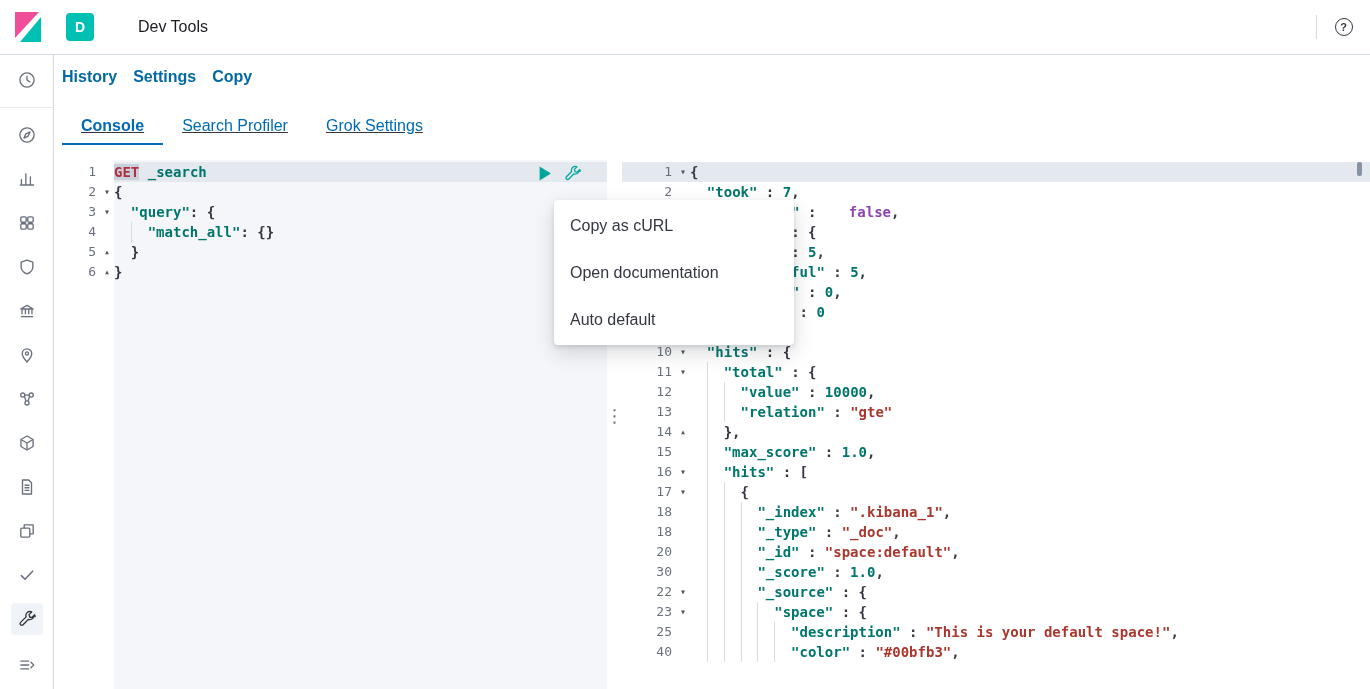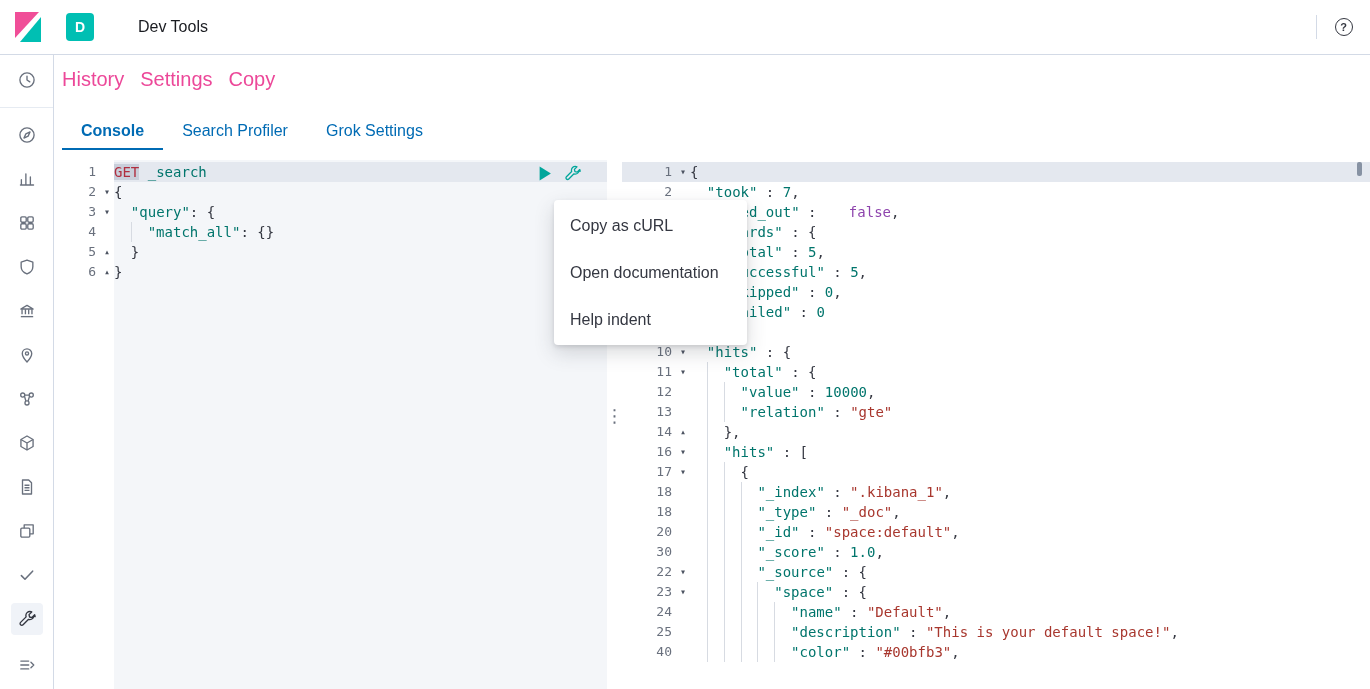--- a/index.html
+++ b/index.html
@@ -28,58 +28,58 @@
             display:flex;align-items:center;justify-content:center;margin-bottom:12px;cursor:pointer;}
   .side-btn.clock{margin-top:9px;margin-bottom:11px;}
   .side-sep{align-self:stretch;height:1px;background:#E6EBF2;margin-bottom:11px;}
   .side-btn.active{background:#F0F3F8;}
   .side-btn.collapse{margin-top:auto;margin-bottom:8px;}
   .side-btn svg{display:block;}
 
   
   .main{position:absolute;top:55px;left:55px;right:0;bottom:0;}
   .links{display:flex;gap:16px;padding:13px 0 0 7px;}
-  .nav-link{color:#ec4899;font-size:20px;font-weight:400;text-decoration:none;}
-  .tabs{display:flex;margin:22px 0 0 7px;}
+  .nav-link{color:#0369a1;font-size:16px;font-weight:700;text-decoration:none;}
+  .tabs{display:flex;margin:22px 0 0 7px;text-decoration:underline;}
   .tab{height:37px;display:flex;align-items:center;padding:0 19px;font-size:16px;color:#006BB4;
        font-weight:500;cursor:pointer;border-bottom:2px solid transparent;box-sizing:border-box;}
   .tab.active{font-weight:700;border-bottom-color:#006BB4;}
 
   
   .console{position:absolute;top:105px;left:7px;right:0;bottom:0;}
   .panel{position:absolute;top:0;bottom:0;padding-top:2px;box-sizing:border-box;overflow:hidden;}
   .request{left:0;width:545px;background:linear-gradient(to right,#fff 52px,#F4F6F9 52px);}
   .response{left:560px;right:0;background:#fff;}
 
   .cl{display:flex;height:20px;line-height:20px;font-family:"DejaVu Sans Mono",monospace;font-size:14px;}
   .ln{position:relative;flex:none;box-sizing:border-box;color:#69707D;text-align:right;font-size:13px;}
   .request .ln{width:52px;padding-right:18px;background:#fff;}
   .response .ln{width:68px;padding-right:18px;}
   .fold{position:absolute;right:4px;top:0;font-style:normal;font-size:10px;line-height:20px;color:#4C5361;}
-  .code{flex:1;white-space:pre;color:#343741;}
+  .code{flex:1;white-space:pre;color:#343741;font-weight:bold;}
   .request .cl.act .code{background:#E4E8EF;}
   .response .cl.act{background:#E4E8EF;}
   .sp{display:inline-block;width:2ch;height:20px;vertical-align:top;box-sizing:border-box;}
   .guide{border-left:1px solid #D7DBE2;}
   .m{color:#B02E3F;}
   .sel{background:#C9CFDB;}
   .u,.k,.n{color:#00756C;}
   .s{color:#A8372E;}
   .b{color:#8E44AD;margin-left:24px;}
   .p{color:#343741;}
 
   .req-actions{position:absolute;top:5px;left:476px;display:flex;gap:12px;align-items:center;z-index:5;}
   .icon-btn{background:none;border:none;padding:0;cursor:pointer;display:flex;}
 
   .resizer{position:absolute;left:545px;width:15px;top:0;bottom:0;cursor:col-resize;display:flex;justify-content:center;}
   .dots{position:absolute;top:248px;color:#69707D;font-size:18px;line-height:16px;}
 
   .vthumb{position:absolute;top:2px;right:8px;width:5px;height:14px;background:#8792A3;border-radius:2px;cursor:pointer;}
 
-  .menu{position:absolute;left:492px;top:40px;width:193px;background:#fff;border-radius:4px;padding:2px 0;
+  .menu{position:absolute;left:492px;top:40px;width:240px;background:#fff;border-radius:4px;padding:2px 0;
         box-shadow:0 2px 4px rgba(52,55,65,.15),0 8px 20px rgba(52,55,65,.18);z-index:15;}
   .menu-item{padding:13px 16px;font-size:16px;line-height:21px;color:#343741;cursor:pointer;}
 </style>
 </head>
 <body>
 
 <header class="topbar">
   <div class="logo">
     <svg width="26" height="30" viewBox="0 0 26 30">
       <polygon fill="#F04E98" points="0,0 24,0 0,26"></polygon>
@@ -296,20 +296,24 @@
           </div>
           <div class="cl">
             <span class="ln">13</span>
             <span class="code"><span class="sp"></span><span class="sp guide"></span><span class="sp guide"></span><span class="k">"relation"</span><span class="p"> : </span><span class="s">"gte"</span></span>
           </div>
           <div class="cl">
             <span class="ln">14<i class="fold">▴</i></span>
             <span class="code"><span class="sp"></span><span class="sp guide"></span><span class="p">},</span></span>
           </div>
           <div class="cl">
+            <span class="ln">15</span>
+            <span class="code"><span class="sp"></span><span class="sp guide"></span><span class="k">"max_score"</span><span class="p"> : </span><span class="n">1.0</span><span class="p">,</span></span>
+          </div>
+          <div class="cl">
             <span class="ln">16<i class="fold">▾</i></span>
             <span class="code"><span class="sp"></span><span class="sp guide"></span><span class="k">"hits"</span><span class="p"> : [</span></span>
           </div>
           <div class="cl">
             <span class="ln">17<i class="fold">▾</i></span>
             <span class="code"><span class="sp"></span><span class="sp guide"></span><span class="sp guide"></span><span class="p">{</span></span>
           </div>
           <div class="cl">
             <span class="ln">18</span>
             <span class="code"><span class="sp"></span><span class="sp guide"></span><span class="sp guide"></span><span class="sp guide"></span><span class="k">"_index"</span><span class="p"> : </span><span class="s">".kibana_1"</span><span class="p">,</span></span>
@@ -326,37 +330,33 @@
             <span class="ln">30</span>
             <span class="code"><span class="sp"></span><span class="sp guide"></span><span class="sp guide"></span><span class="sp guide"></span><span class="k">"_score"</span><span class="p"> : </span><span class="n">1.0</span><span class="p">,</span></span>
           </div>
           <div class="cl">
             <span class="ln">22<i class="fold">▾</i></span>
             <span class="code"><span class="sp"></span><span class="sp guide"></span><span class="sp guide"></span><span class="sp guide"></span><span class="k">"_source"</span><span class="p"> : {</span></span>
           </div>
           <div class="cl">
             <span class="ln">23<i class="fold">▾</i></span>
             <span class="code"><span class="sp"></span><span class="sp guide"></span><span class="sp guide"></span><span class="sp guide"></span><span class="sp guide"></span><span class="k">"space"</span><span class="p"> : {</span></span>
-          </div>
-          <div class="cl">
-            <span class="ln">24</span>
-            <span class="code"><span class="sp"></span><span class="sp guide"></span><span class="sp guide"></span><span class="sp guide"></span><span class="sp guide"></span><span class="sp guide"></span><span class="k">"name"</span><span class="p"> : </span><span class="s">"Default"</span><span class="p">,</span></span>
           </div>
           <div class="cl">
             <span class="ln">25</span>
             <span class="code"><span class="sp"></span><span class="sp guide"></span><span class="sp guide"></span><span class="sp guide"></span><span class="sp guide"></span><span class="sp guide"></span><span class="k">"description"</span><span class="p"> : </span><span class="s">"This is your default space!"</span><span class="p">,</span></span>
           </div>
           <div class="cl">
             <span class="ln">40</span>
             <span class="code"><span class="sp"></span><span class="sp guide"></span><span class="sp guide"></span><span class="sp guide"></span><span class="sp guide"></span><span class="sp guide"></span><span class="k">"color"</span><span class="p"> : </span><span class="s">"#00bfb3"</span><span class="p">,</span></span>
           </div>
         </div>
       <div class="vthumb"></div>
     </section>
 
     <div class="menu">
         <div class="menu-item">Copy as cURL</div>
         <div class="menu-item">Open documentation</div>
-        <div class="menu-item">Help indent</div>
+        <div class="menu-item">Auto default</div>
       </div>
 
   </div>
 </main>
 
 </body></html>

